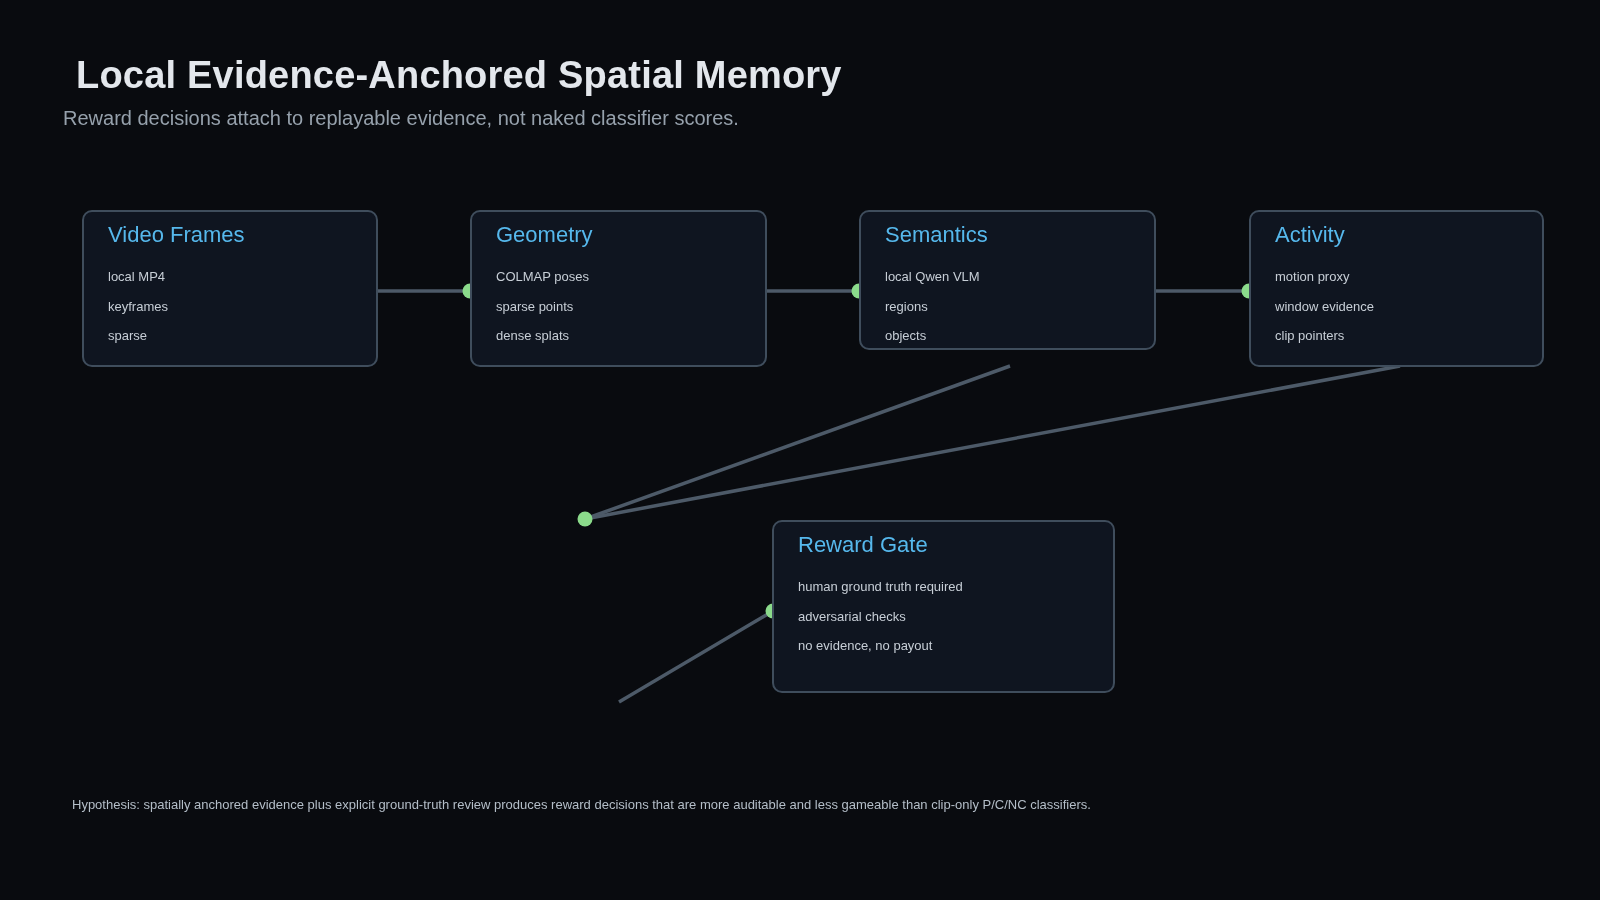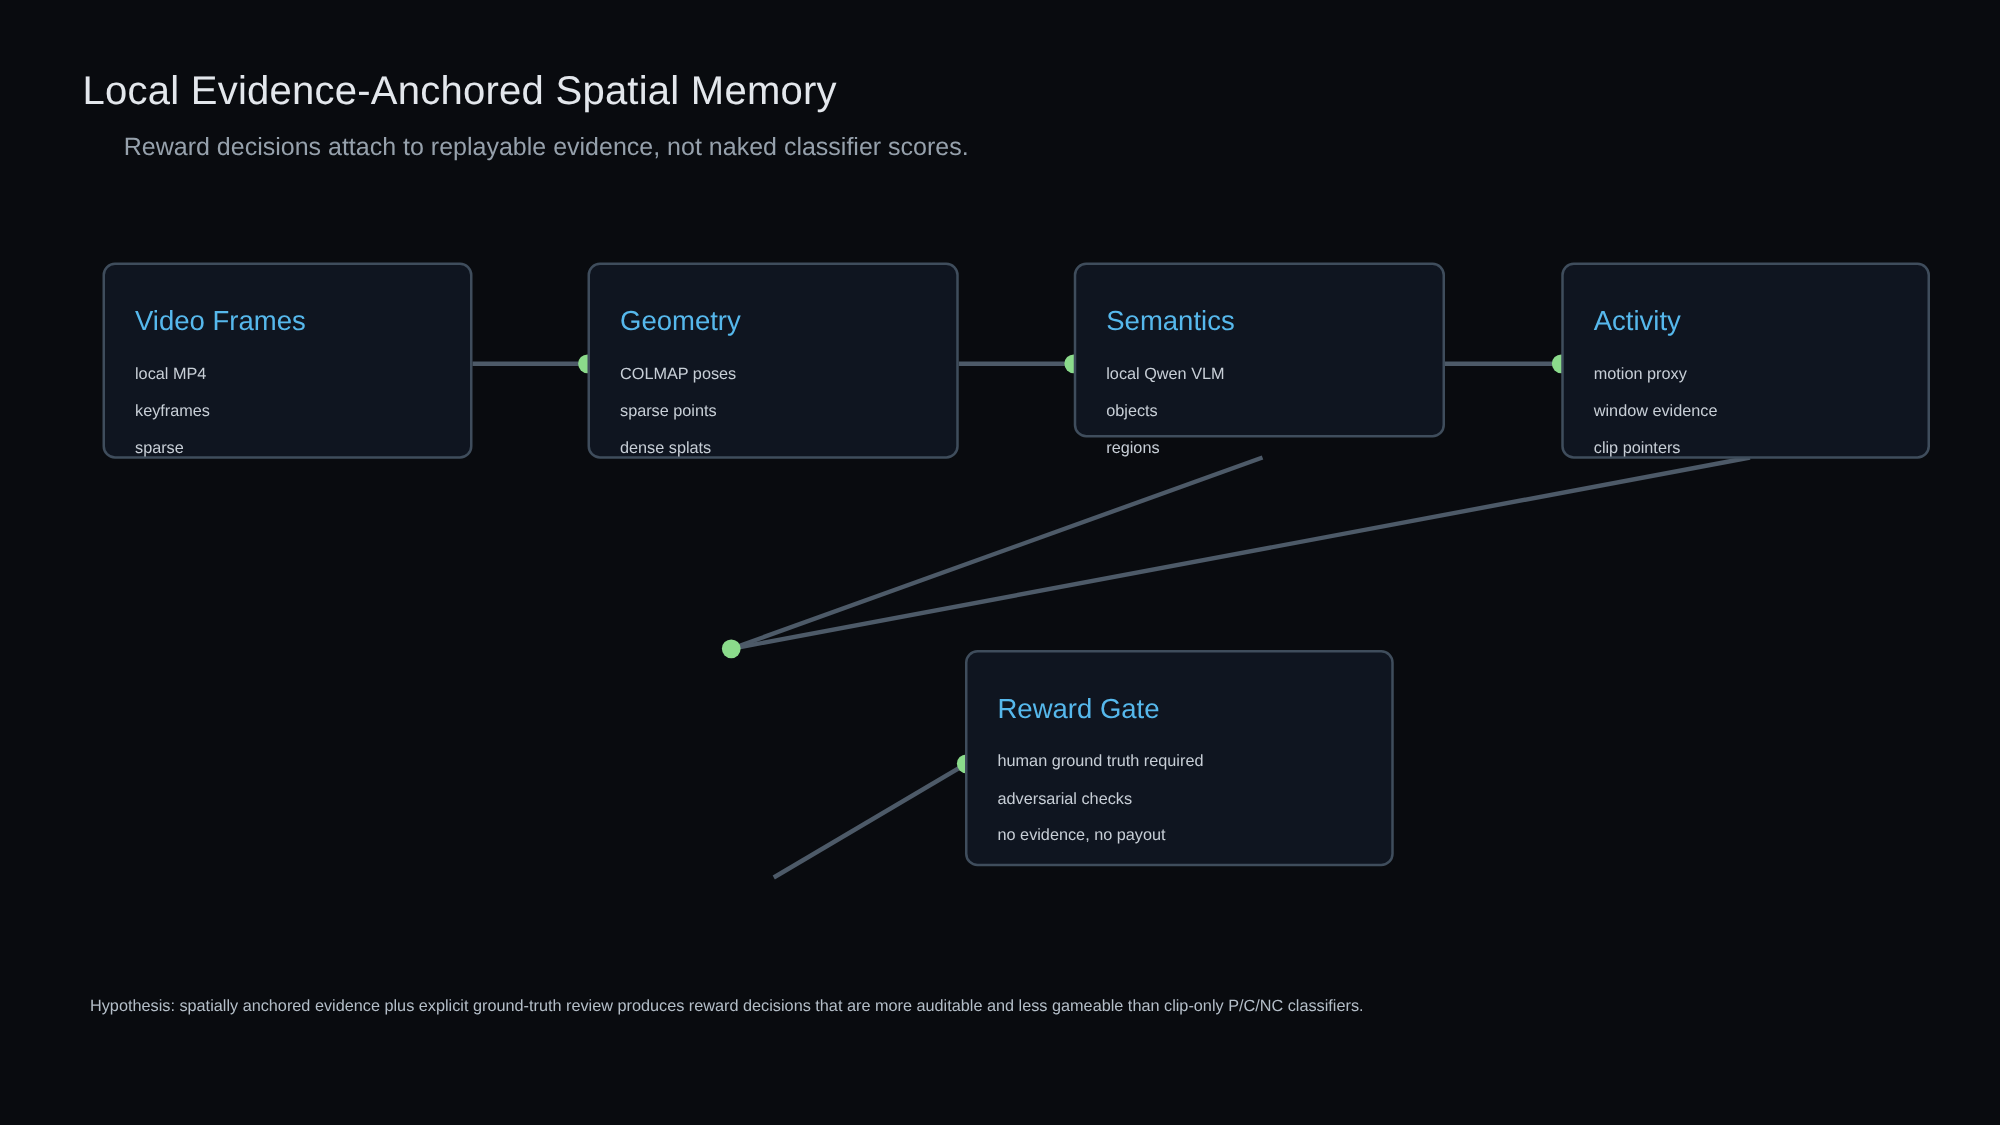--- a/index.html
+++ b/index.html
@@ -16,39 +16,38 @@
   }
   *{margin:0;padding:0;box-sizing:border-box;}
   html,body{width:1600px;height:900px;overflow:hidden;}
   body{
     background:var(--background);
     font-family:"Liberation Sans", sans-serif;
     position:relative;
   }
   .canvas{position:absolute;inset:0;width:1600px;height:900px;overflow:hidden;}
   .page-title{
-    position:absolute;left:66px;top:54px;
-    font-size:32px;font-weight:400;color:var(--page-title);
+    position:absolute;left:76px;top:54px;
+    font-size:38px;font-weight:700;color:var(--page-title);
     letter-spacing:0.2px;white-space:nowrap;
   }
   .page-subtitle{
     position:absolute;left:63px;top:107px;
     font-size:20px;font-weight:400;color:var(--page-subtitle);
     white-space:nowrap;
-    margin-left:36px;
   }
   .edges-layer{position:absolute;left:0;top:0;pointer-events:none;}
   .edge-line{stroke:var(--edge);stroke-width:3.5;fill:none;}
   .edge-dot{fill:var(--edge-dot);}
   .node{
     position:absolute;
     background:var(--node-fill);
     border:2px solid var(--node-border);
     border-radius:10px;
-    padding:32px 24px;
+    padding:10px 24px;
   }
   .node-title{
     font-size:22px;color:var(--node-title);
     margin-bottom:14px;white-space:nowrap;
   }
   .node-line{
     font-size:13px;color:var(--node-text);
     line-height:29.5px;white-space:nowrap;
   }
   .hypothesis{
@@ -89,22 +88,22 @@
   <div class="node" style="left:470px;top:210px;width:297px;height:157px">
     <div class="node-title">Geometry</div>
     <div class="node-line">COLMAP poses</div>
     <div class="node-line">sparse points</div>
     <div class="node-line">dense splats</div>
   </div>
 
   <div class="node" style="left:859px;top:210px;width:297px;height:140px">
     <div class="node-title">Semantics</div>
     <div class="node-line">local Qwen VLM</div>
+    <div class="node-line">regions</div>
     <div class="node-line">objects</div>
-    <div class="node-line">regions</div>
   </div>
 
   <div class="node" style="left:1249px;top:210px;width:295px;height:157px">
     <div class="node-title">Activity</div>
     <div class="node-line">motion proxy</div>
     <div class="node-line">window evidence</div>
     <div class="node-line">clip pointers</div>
   </div>
 
 

